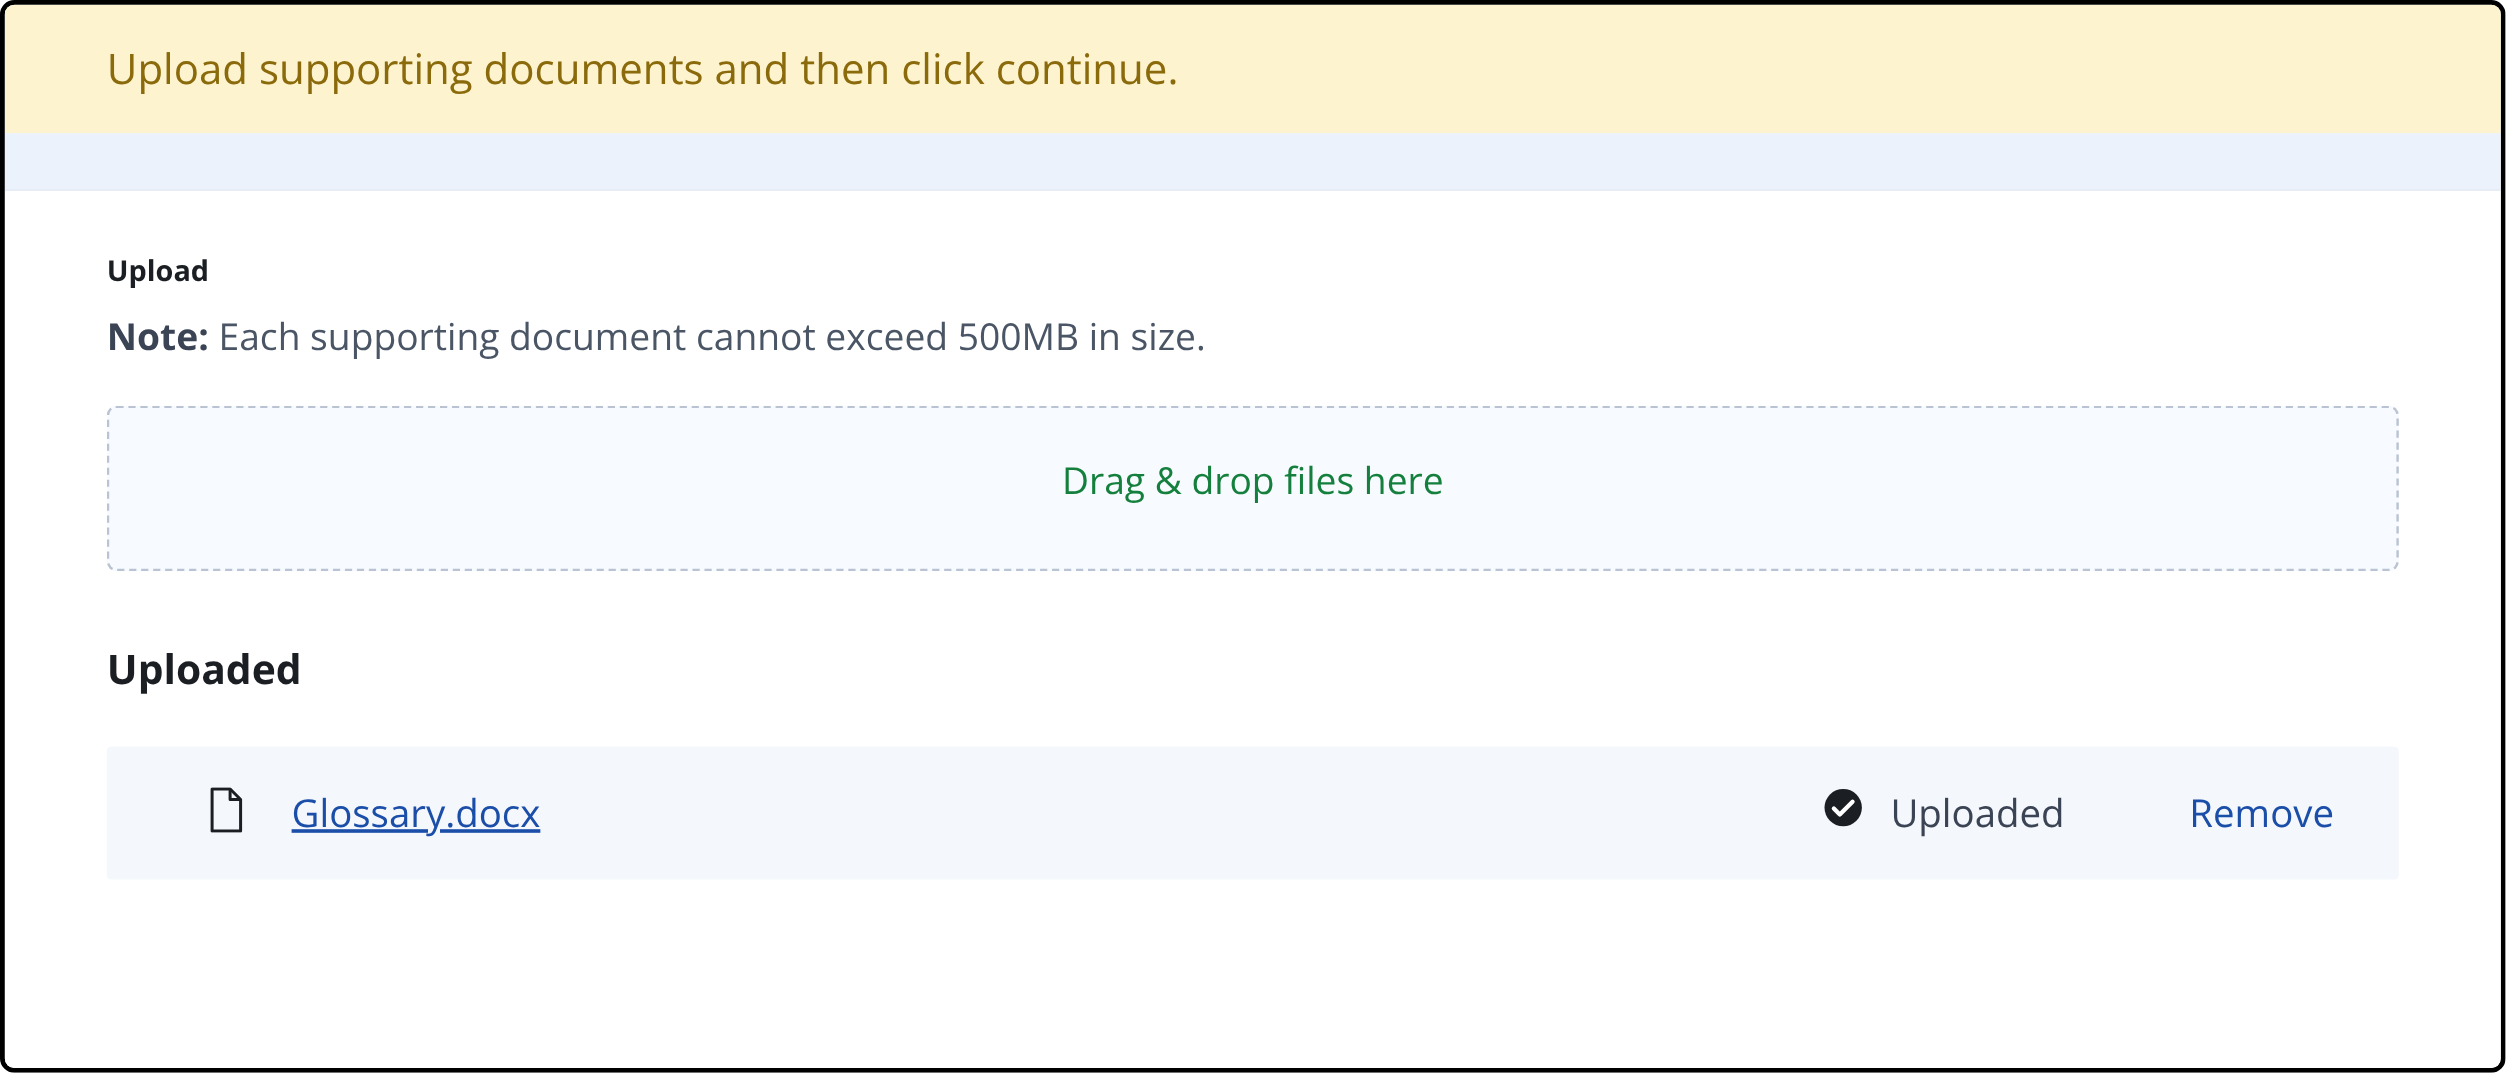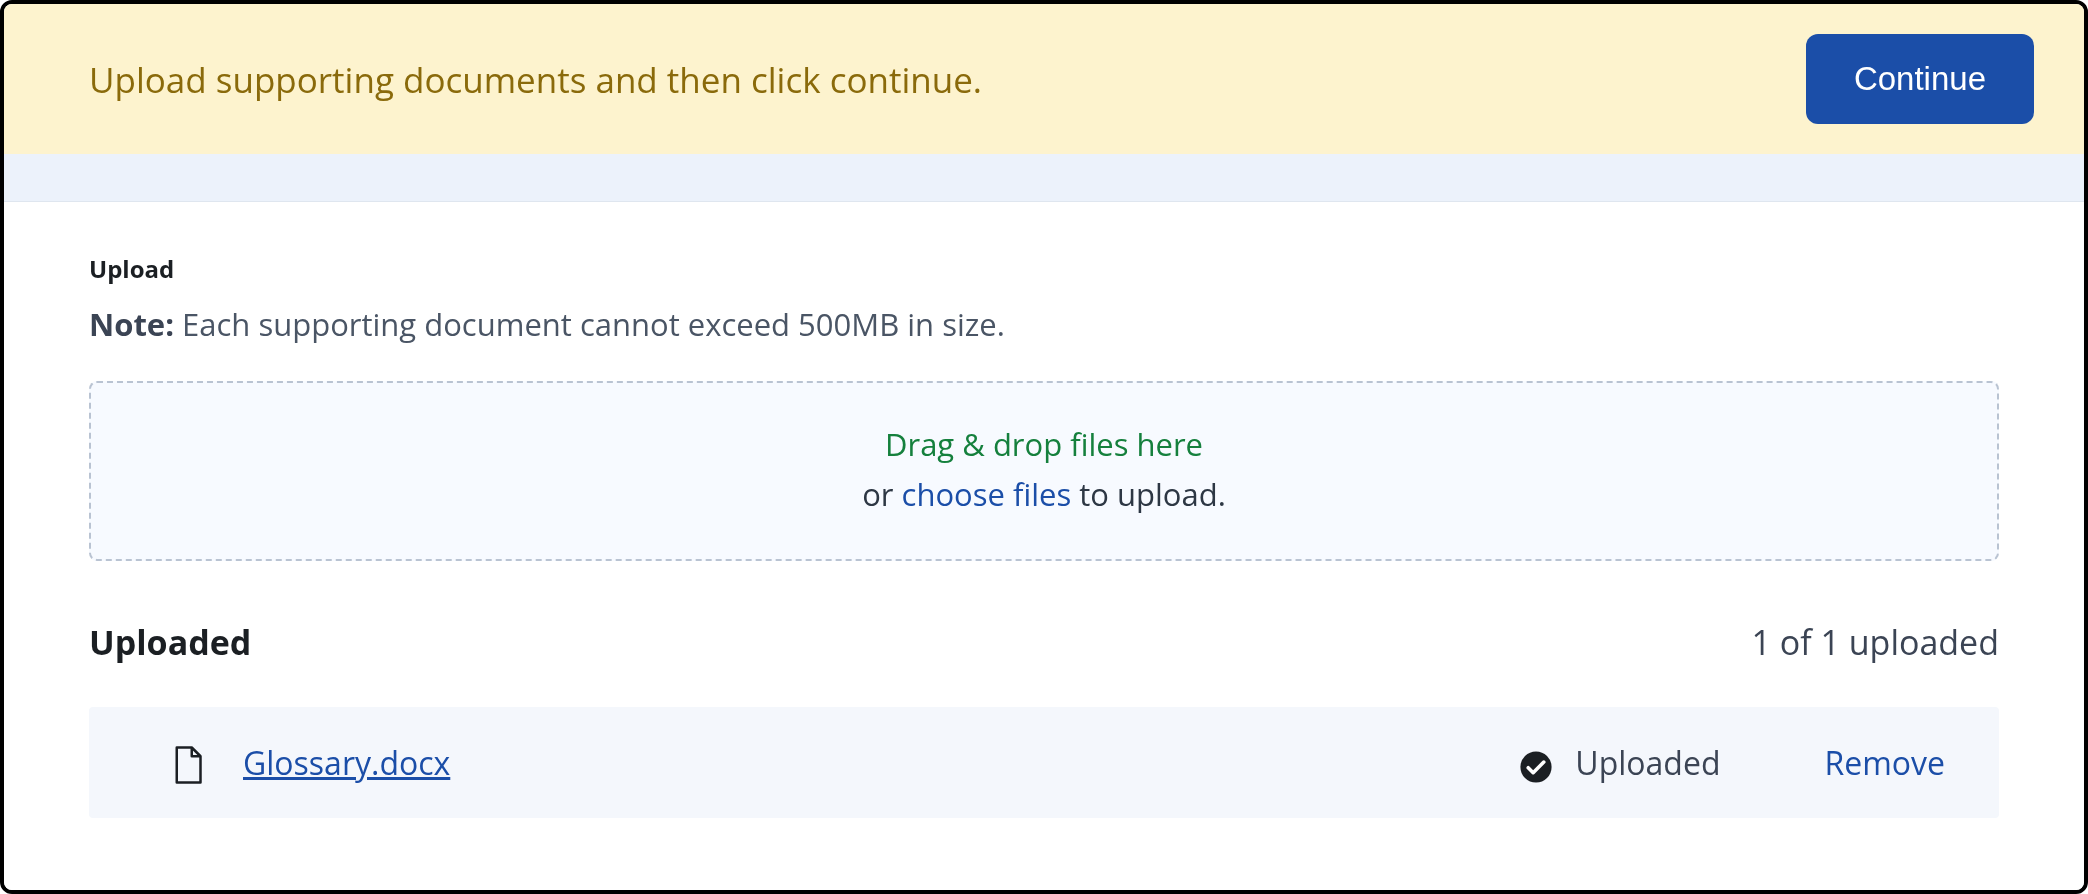--- a/index.html
+++ b/index.html
@@ -103,21 +103,21 @@
       color: #1b1f23;
     }
     .uploaded-count {
       font-size: 34px;
       color: #3b4454;
       font-weight: 400;
     }
     .file-row {
       background: #f4f7fc;
       display: flex;
-      align-items: flex-end;
+      align-items: flex-start;
       padding: 34px 54px 34px 84px;
       border-radius: 4px;
     }
     .file-icon {
       width: 30px;
       height: 38px;
       margin-right: 40px;
     }
     .file-name {
       color: #1b4ea8;
@@ -145,41 +145,36 @@
       margin-left: 44px;
     }
   </style>
 </head>
 <body>
 
 <div class="frame">
 
   <div class="banner">
     <span class="banner-text">Upload supporting documents and then click continue.</span>
-    <button class="btn-continue">Continue</button>
   </div>
 
   <div class="separator-strip"></div>
 
   <div class="content">
     <h2 class="section-title">Upload</h2>
     <p class="note-line">
       <span class="note-label">Note:</span><span> Each supporting document cannot exceed 500MB in size.</span>
     </p>
 
     <div class="dropzone">
       <div class="drop-line1">Drag &amp; drop files here</div>
-      <div class="drop-line2">
-        <span>or </span><span class="choose-link">choose files</span><span> to upload.</span>
-      </div>
     </div>
 
     <div class="uploaded-header">
       <span class="uploaded-title">Uploaded</span>
-      <span class="uploaded-count">1 of 1 uploaded</span>
     </div>
 
     <div class="file-row">
       <svg class="file-icon" viewBox="0 0 24 30">
         <path d="M3 1 L15 1 L22 8 L22 29 L3 29 Z" fill="none" stroke="#1b1f23" stroke-width="2" stroke-linejoin="round"></path>
         <path d="M15 1 L15 8 L22 8" fill="none" stroke="#1b1f23" stroke-width="2" stroke-linejoin="round"></path>
       </svg>
       <a class="file-name">Glossary.docx</a>
       <span class="spacer"></span>
       <svg class="check-icon" viewBox="0 0 24 24">

